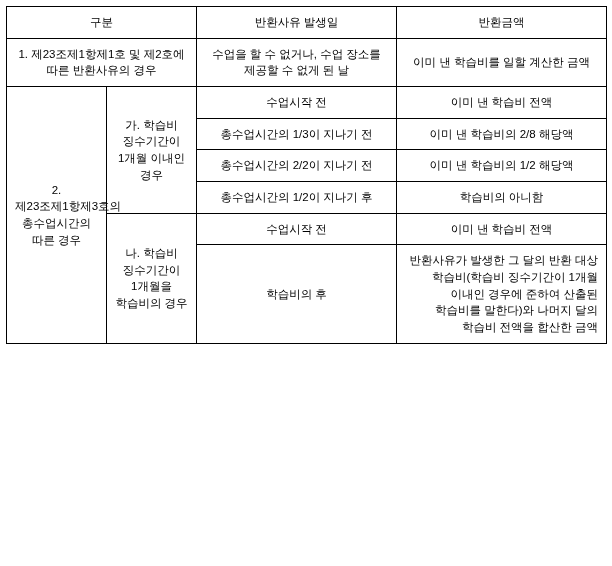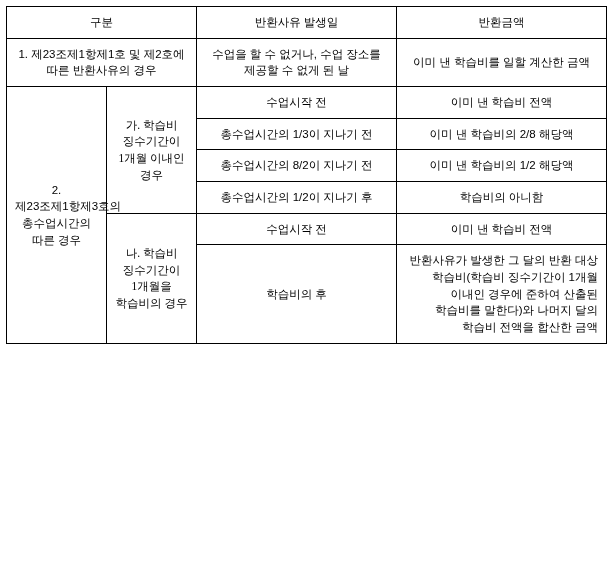--- a/index.html
+++ b/index.html
@@ -59,21 +59,20 @@
   .pad-cell {
     padding: 10px 10px;
   }
   .reason-cell {
     padding: 12px 12px;
     line-height: 1.7;
   }
   .sub-label {
     padding: 10px 8px;
     line-height: 1.6;
-    font-family: Liberation Serif, serif;
   }
   .num-label {
     line-height: 1.7;
   }
   .long-text {
     text-align: right;
     line-height: 1.7;
     padding: 10px 10px;
   }
 </style>
@@ -108,21 +107,21 @@
         </td>
         <td class="c-left c-top sub-label" rowspan="4">가. 학습비 징수기간이 1개월 이내인 경우</td>
         <td class="c-center pad-cell">수업시작 전</td>
         <td class="c-center pad-cell">이미 낸 학습비 전액</td>
       </tr>
       <tr>
         <td class="c-center pad-cell">총수업시간의 1/3이 지나기 전</td>
         <td class="c-center pad-cell">이미 낸 학습비의 2/8 해당액</td>
       </tr>
       <tr>
-        <td class="c-center pad-cell">총수업시간의 8/2이 지나기 전</td>
+        <td class="c-center pad-cell">총수업시간의 2/2이 지나기 전</td>
         <td class="c-center pad-cell">이미 낸 학습비의 1/2 해당액</td>
       </tr>
       <tr>
         <td class="c-center pad-cell">총수업시간의 1/2이 지나기 후</td>
         <td class="c-center pad-cell">학습비의 아니함</td>
       </tr>
       <tr>
         <td class="c-left c-top sub-label" rowspan="2">나. 학습비 징수기간이 1개월을 학습비의 경우</td>
         <td class="c-center pad-cell">수업시작 전</td>
         <td class="c-center pad-cell">이미 낸 학습비 전액</td>

